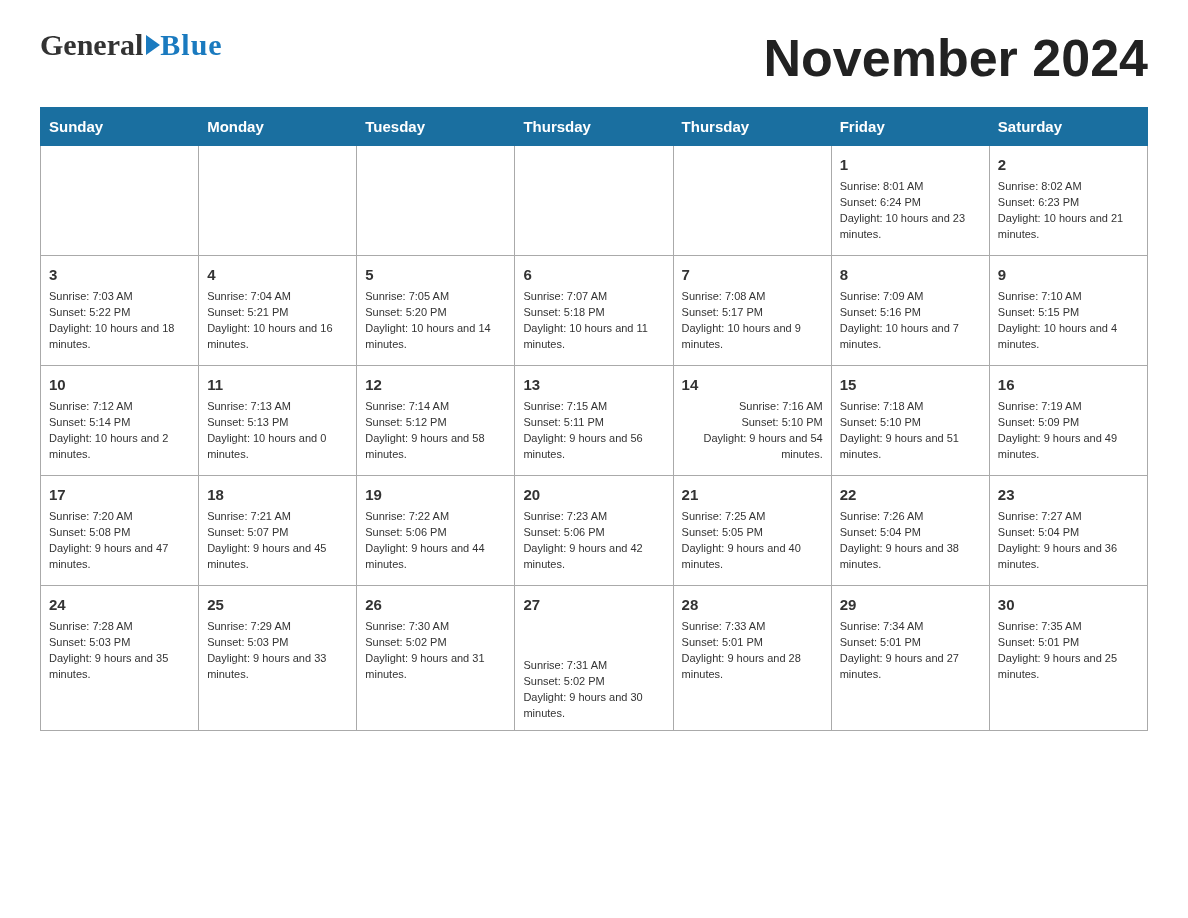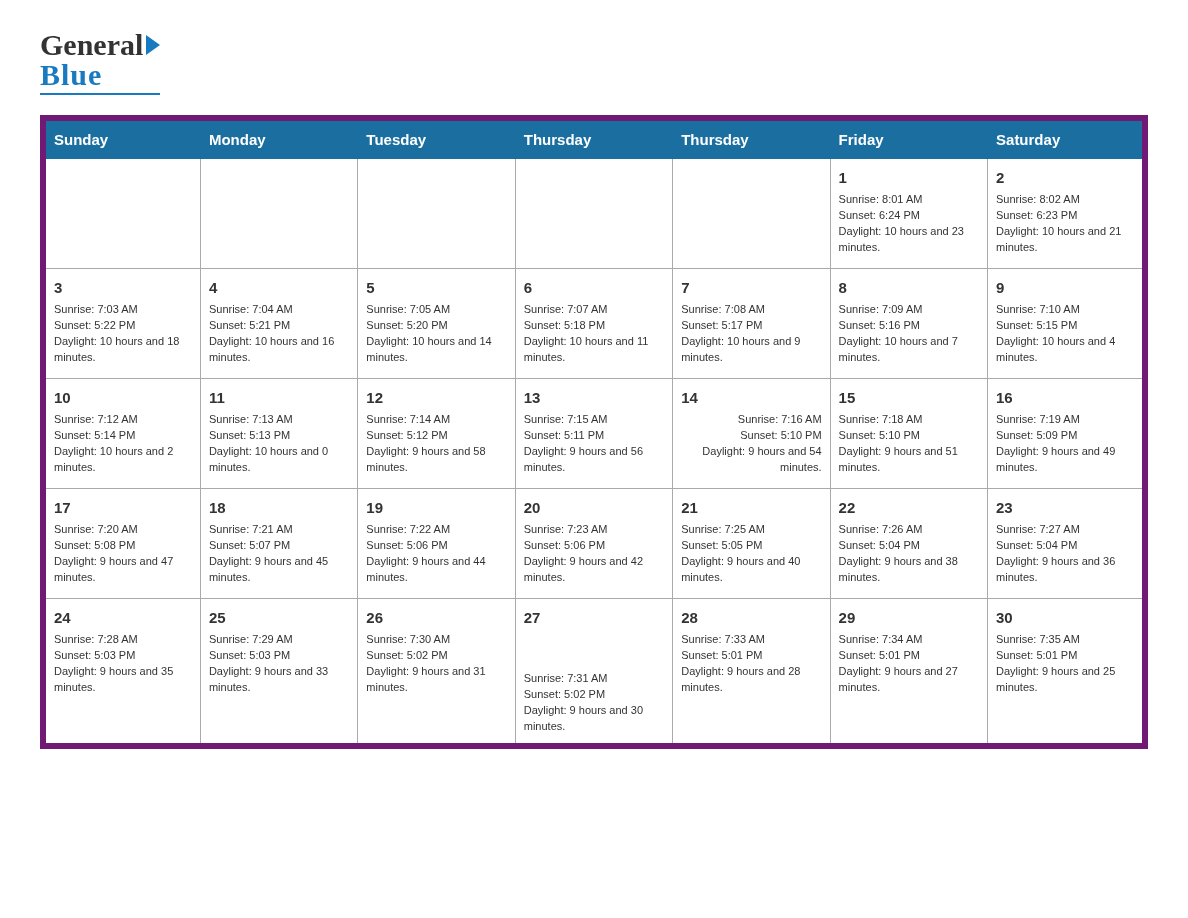--- a/index.html
+++ b/index.html
@@ -26,21 +26,21 @@
       line-height: 1.1;
     }
     .location-subtitle {
       font-size: 20px;
       color: #555;
       margin-top: 4px;
     }
     .calendar-table {
       width: 100%;
       border-collapse: collapse;
-      border: 6px solid #701a75;
+      border: 1px solid #701a75;
     }
     .calendar-table th {
       background: #1a6fa0;
       color: #fff;
       font-size: 15px;
       font-weight: bold;
       padding: 10px 8px;
       text-align: left;
       border: 1px solid #1a6fa0;
     }
@@ -64,21 +64,21 @@
     }
     .day-info {
       font-size: 11px;
       color: #333;
     }
     .empty-cell {
       background: #f9f9f9;
     }
     .logo-container {
       display: flex;
-      flex-direction: column;
+      flex-direction: row;
       align-items: flex-start;
     }
     .logo-top-row {
       display: flex;
       align-items: center;
       line-height: 1;
     }
     .logo-bottom-row {
       display: flex;
       align-items: center;
@@ -99,20 +99,21 @@
     <div class="logo-top-row">
       <span style="font-size:30px;font-weight:bold;color:#333;font-family:Georgia,serif;">General</span>
       <span style="display:inline-block;width:0;height:0;border-top:10px solid transparent;border-bottom:10px solid transparent;border-left:14px solid #1a7abf;margin-left:3px;vertical-align:middle;"></span>
     </div>
     <div class="logo-bottom-row">
       <span style="font-size:30px;font-weight:bold;color:#1a7abf;font-family:Georgia,serif;letter-spacing:1px;">Blue</span>
     </div>
     <div class="logo-underline"></div>
   </div>
   <div class="title-area">
+    <div class="month-title">November 2024</div>
   </div>
 </div>
 
 <table class="calendar-table">
   <thead>
     <tr>
     <th>Sunday</th>
         <th>Monday</th>
         <th>Tuesday</th>
         <th>Thursday</th>

